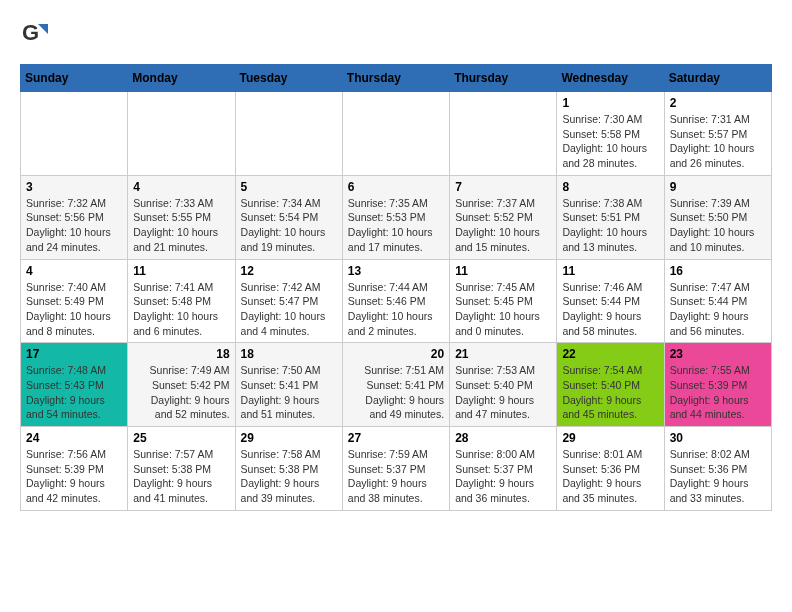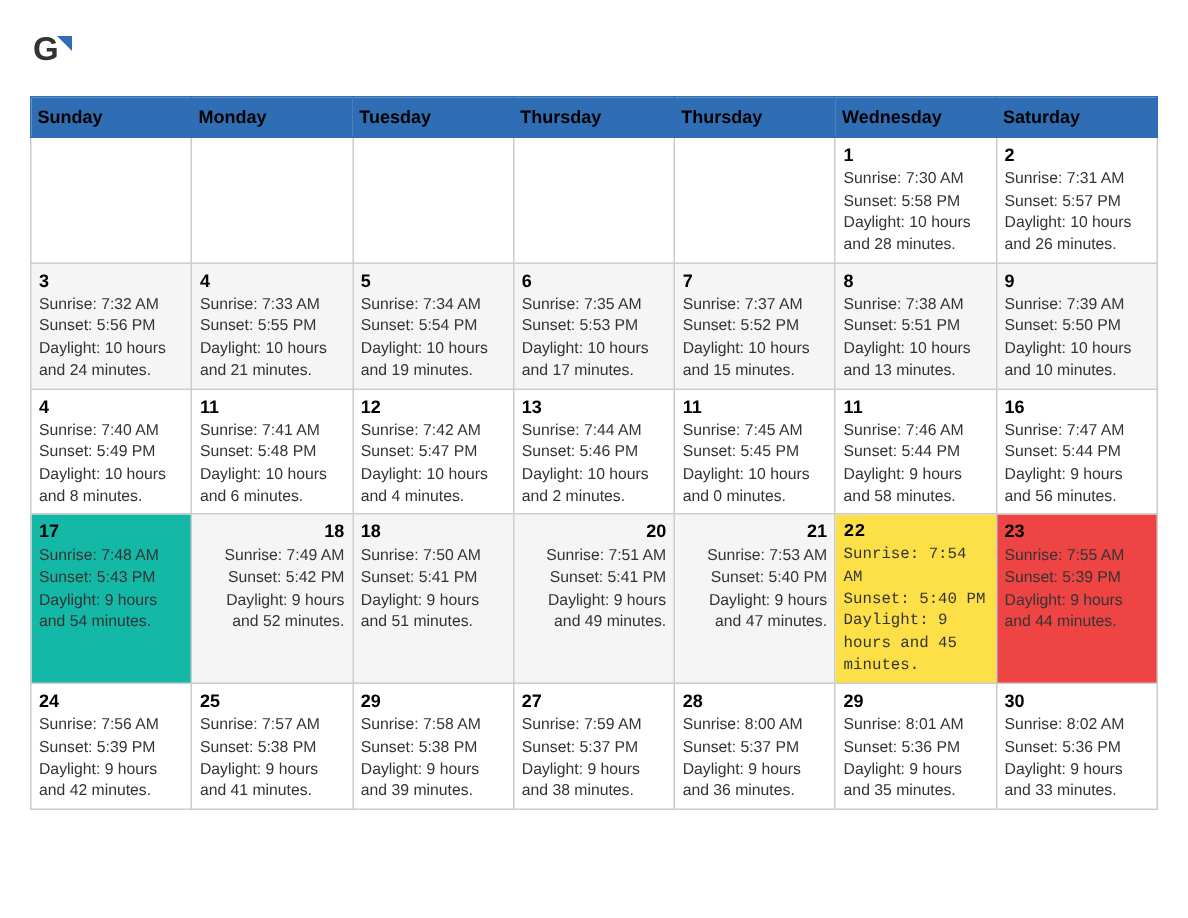--- a/index.html
+++ b/index.html
@@ -202,29 +202,29 @@
           <div class="day-info">Sunrise: 7:49 AM<br>Sunset: 5:42 PM<br>Daylight: 9 hours and 52 minutes.</div>
         </td>
         <td style="background: rgb(245, 245, 245);">
           <div class="day-num">18</div>
           <div class="day-info">Sunrise: 7:50 AM<br>Sunset: 5:41 PM<br>Daylight: 9 hours and 51 minutes.</div>
         </td>
         <td style="background: rgb(245, 245, 245); text-align: right;">
           <div class="day-num">20</div>
           <div class="day-info">Sunrise: 7:51 AM<br>Sunset: 5:41 PM<br>Daylight: 9 hours and 49 minutes.</div>
         </td>
-        <td style="background: rgb(245, 245, 245); text-align: right;">
+        <td style="background: rgb(245, 245, 245);">
           <div class="day-num">21</div>
           <div class="day-info">Sunrise: 7:53 AM<br>Sunset: 5:40 PM<br>Daylight: 9 hours and 47 minutes.</div>
         </td>
-        <td style="background: #fde047; font-family: Liberation Mono, monospace;">
+        <td style="background: #84cc16;">
           <div class="day-num">22</div>
           <div class="day-info">Sunrise: 7:54 AM<br>Sunset: 5:40 PM<br>Daylight: 9 hours and 45 minutes.</div>
         </td>
-        <td style="background: #ef4444;">
+        <td style="background: #ec4899;">
           <div class="day-num">23</div>
           <div class="day-info">Sunrise: 7:55 AM<br>Sunset: 5:39 PM<br>Daylight: 9 hours and 44 minutes.</div>
         </td>
       </tr>
       <tr>
         <td>
           <div class="day-num">24</div>
           <div class="day-info">Sunrise: 7:56 AM<br>Sunset: 5:39 PM<br>Daylight: 9 hours and 42 minutes.</div>
         </td>
         <td>

